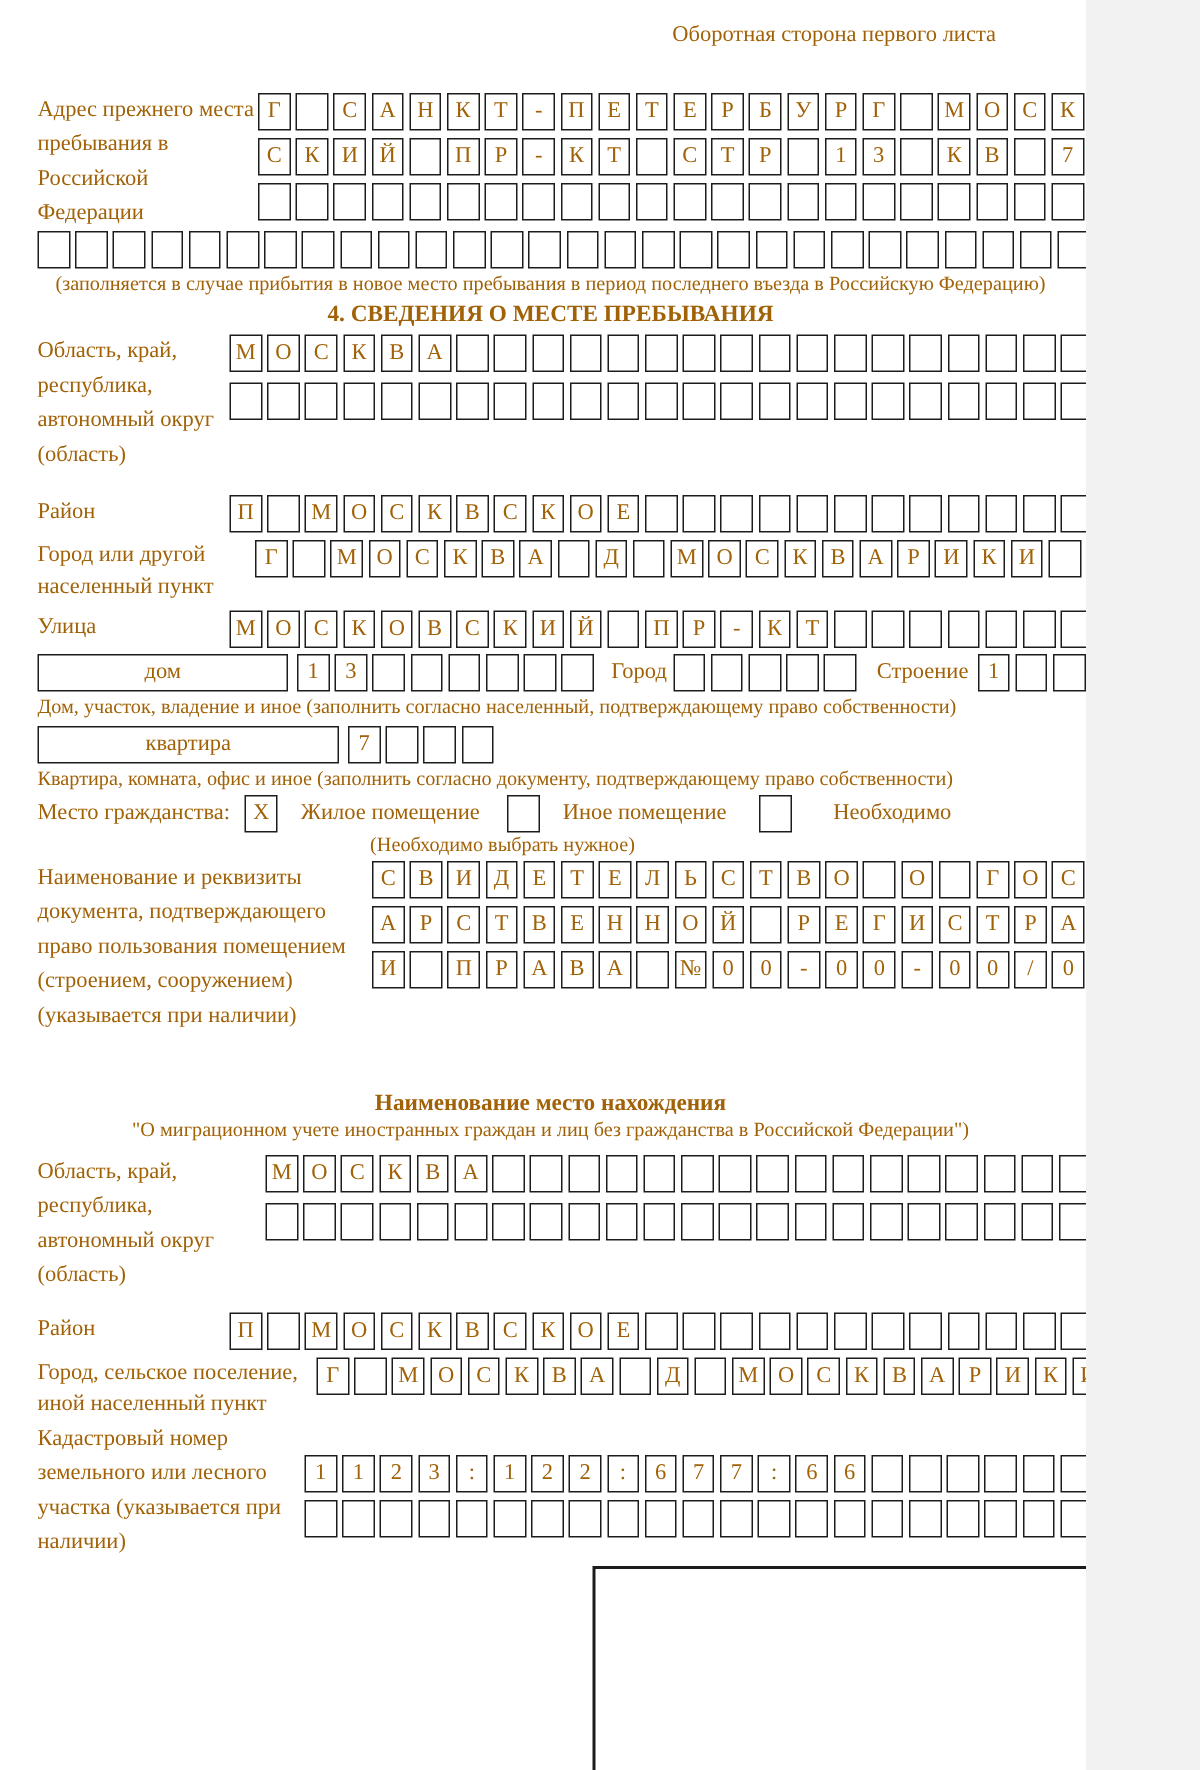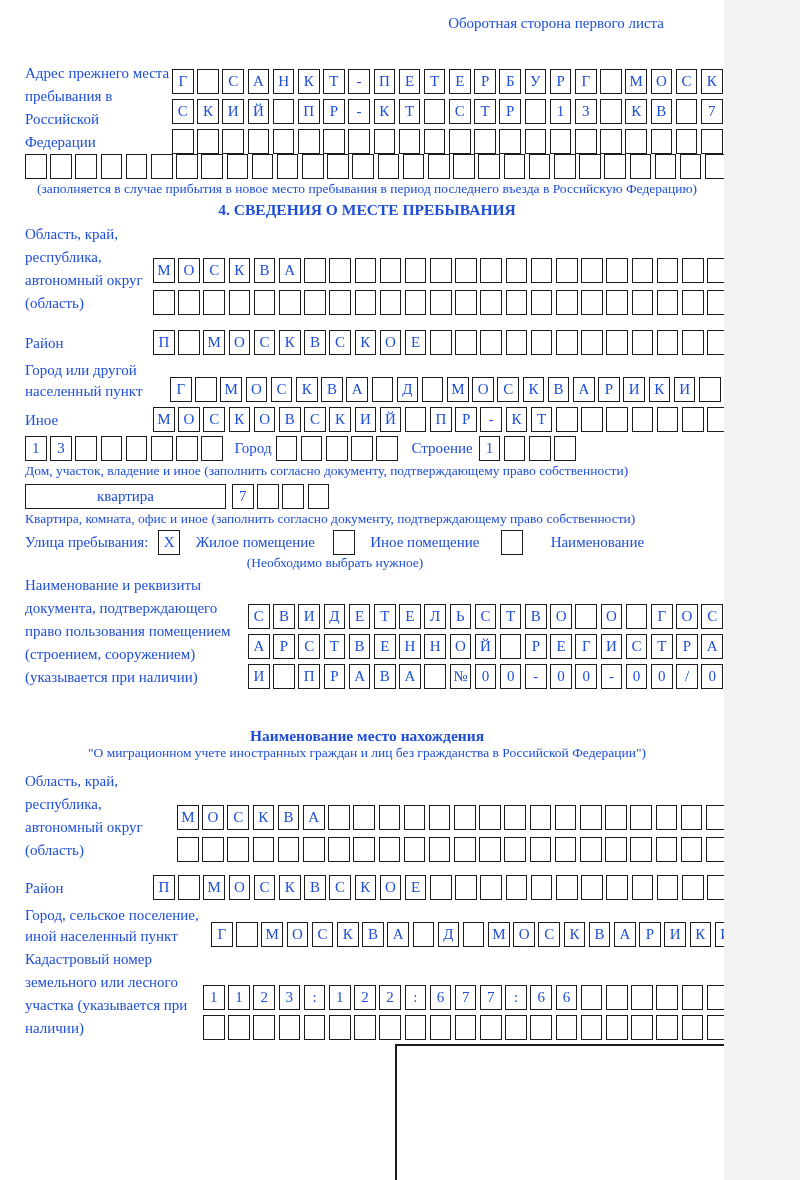--- a/index.html
+++ b/index.html
@@ -1,20 +1,20 @@
 <!DOCTYPE html>
 <html><head>
 <meta charset="utf-8">
 <style>
   html,body{margin:0;padding:0;background:#f2f2f2;}
-  .page{width:724px;height:1180px;background:#ffffff;color:#1d4ed8;
+  .page{width:724px;height:1180px;background:#ffffff;color:#a16207;
         font-family:"Liberation Serif","DejaVu Serif",serif;
         box-sizing:border-box;padding:14px 15px 0 25px;position:relative;overflow:hidden;}
   .top-note{font-size:15px;text-align:right;padding-right:45px;line-height:18px;margin-bottom:30px;}
-  .row{display:flex;align-items:flex-end;}
+  .row{display:flex;align-items:flex-start;}
   .label{font-size:15px;line-height:23px;flex:0 0 auto;}
   .cells{display:flex;flex:0 0 auto;}
   .cell{width:21.6px;height:25px;border:1.7px solid #1c1c1c;margin-right:3.6px;
         display:inline-flex;align-items:center;justify-content:center;
         font-size:15px;box-sizing:border-box;background:#fff;flex:0 0 auto;}
   .mb5{margin-bottom:5px;} .mb7{margin-bottom:7px;}
   .note{font-size:13.5px;line-height:16px;text-align:center;}
   .sect-title{font-size:15.5px;font-weight:bold;text-align:center;line-height:19px;margin-top:3px;}
   .boxfield{border:1.7px solid #1c1c1c;height:25px;box-sizing:border-box;
             display:flex;align-items:center;justify-content:center;font-size:15px;flex:0 0 auto;}
@@ -262,21 +262,21 @@
         <span class="cell">И</span>
         <span class="cell">К</span>
         <span class="cell">И</span>
         <span class="cell"></span>
         <span class="cell"></span>
         <span class="cell"></span>
       </div>
   </div>
 
   <div class="row" style="margin-top:5px">
-    <div class="label" style="width:128px">Иное</div>
+    <div class="label" style="width:128px">Улица</div>
     <div class="cells">
         <span class="cell">М</span>
         <span class="cell">О</span>
         <span class="cell">С</span>
         <span class="cell">К</span>
         <span class="cell">О</span>
         <span class="cell">В</span>
         <span class="cell">С</span>
         <span class="cell">К</span>
         <span class="cell">И</span>
@@ -292,20 +292,21 @@
         <span class="cell"></span>
         <span class="cell"></span>
         <span class="cell"></span>
         <span class="cell"></span>
         <span class="cell"></span>
         <span class="cell"></span>
       </div>
   </div>
 
   <div class="row" style="margin-top:4px;align-items:center">
+    <div class="boxfield" style="width:167px;margin-right:6px">дом</div>
     <div class="cells">
         <span class="cell">1</span>
         <span class="cell">3</span>
         <span class="cell"></span>
         <span class="cell"></span>
         <span class="cell"></span>
         <span class="cell"></span>
         <span class="cell"></span>
         <span class="cell"></span>
       </div>
@@ -318,47 +319,47 @@
         <span class="cell"></span>
       </div>
     <div class="inline-label" style="margin-left:10px;margin-right:6px">Строение</div>
     <div class="cells">
         <span class="cell">1</span>
         <span class="cell"></span>
         <span class="cell"></span>
         <span class="cell"></span>
       </div>
   </div>
-  <div class="note" style="margin-top:2px;text-align:left">Дом, участок, владение и иное (заполнить согласно документу, подтверждающему право собственности)</div>
+  <div class="note" style="margin-top:2px;text-align:left">Дом, участок, владение и иное (заполнить согласно населенный, подтверждающему право собственности)</div>
 
   <div class="row" style="margin-top:5px;align-items:center">
     <div class="boxfield" style="width:201px;margin-right:6px">квартира</div>
     <div class="cells">
         <span class="cell">7</span>
         <span class="cell"></span>
         <span class="cell"></span>
         <span class="cell"></span>
       </div>
   </div>
   <div class="note" style="margin-top:2px;text-align:left">Квартира, комната, офис и иное (заполнить согласно документу, подтверждающему право собственности)</div>
 
   <div class="row" style="margin-top:3px;align-items:center">
-    <div class="inline-label">Улица пребывания:</div>
+    <div class="inline-label">Место гражданства:</div>
     <div class="cells" style="margin-left:10px">
         <span class="cell">X</span>
       </div>
     <div class="inline-label" style="margin-left:12px">Жилое помещение</div>
     <div class="cells" style="margin-left:18px">
         <span class="cell"></span>
       </div>
     <div class="inline-label" style="margin-left:12px">Иное помещение</div>
     <div class="cells" style="margin-left:22px">
         <span class="cell"></span>
       </div>
-    <div class="inline-label" style="margin-left:24px">Наименование</div>
+    <div class="inline-label" style="margin-left:24px">Необходимо</div>
   </div>
   <div class="note" style="width:620px">(Необходимо выбрать нужное)</div>
 
   <div class="row" style="margin-top:3px">
     <div class="label" style="width:223px">Наименование и реквизиты документа, подтверждающего право пользования помещением (строением, сооружением) (указывается при наличии)</div>
     <div>
       <div class="cells mb5">
           <span class="cell">С</span>
           <span class="cell">В</span>
           <span class="cell">И</span>

